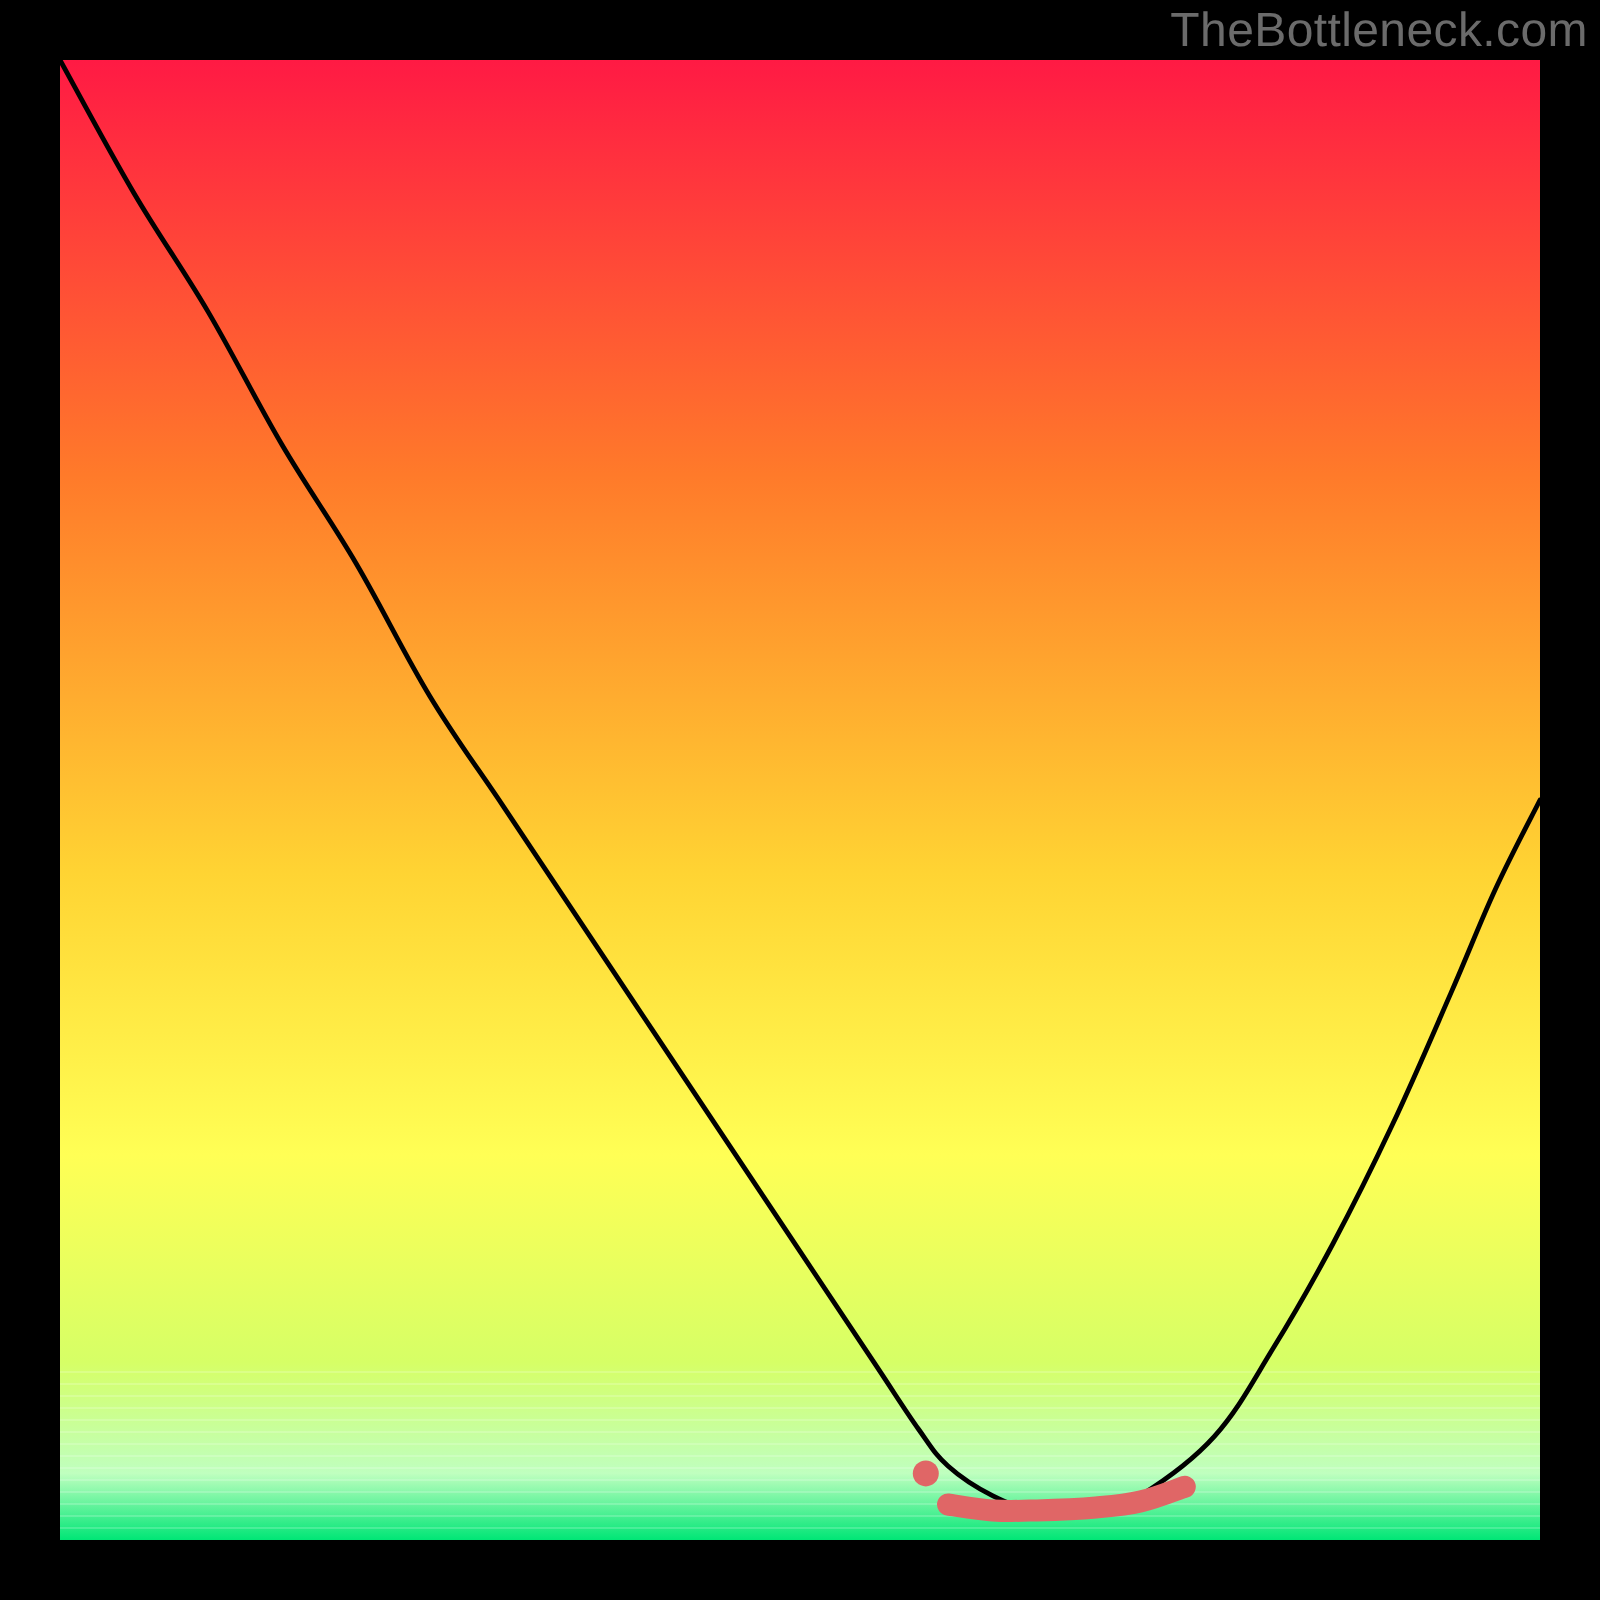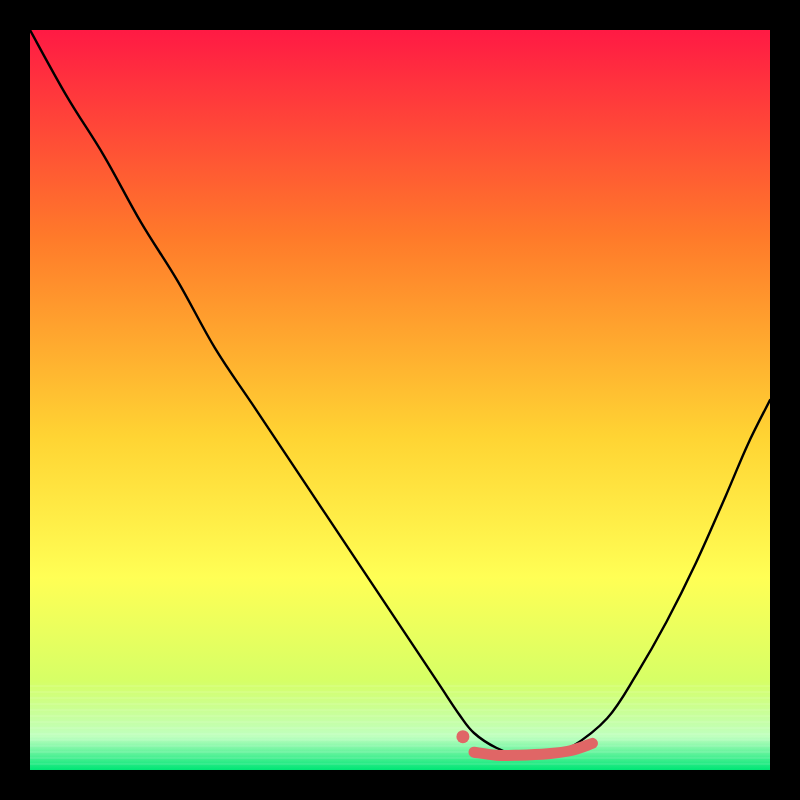--- a/index.html
+++ b/index.html
@@ -35,20 +35,21 @@
   .plot svg {
     display: block;
     width: 740px;
     height: 740px;
   }
 </style>
 </head>
 <body>
 
 <div class="frame">
+  <div class="watermark">TheBottleneck.com</div>
   <div class="plot">
     <svg id="svg" viewBox="0 0 740 740">
         <defs>
           <linearGradient id="bg-grad" x1="0" y1="0" x2="0" y2="1">
             <stop offset="0%" stop-color="#ff1a44"></stop>
             <stop offset="28.000000000000004%" stop-color="#ff7a2a"></stop>
             <stop offset="55.00000000000001%" stop-color="#ffd433"></stop>
             <stop offset="74%" stop-color="#ffff55"></stop>
             <stop offset="88%" stop-color="#d6ff66"></stop>
             <stop offset="95.5%" stop-color="#bfffbf"></stop>

